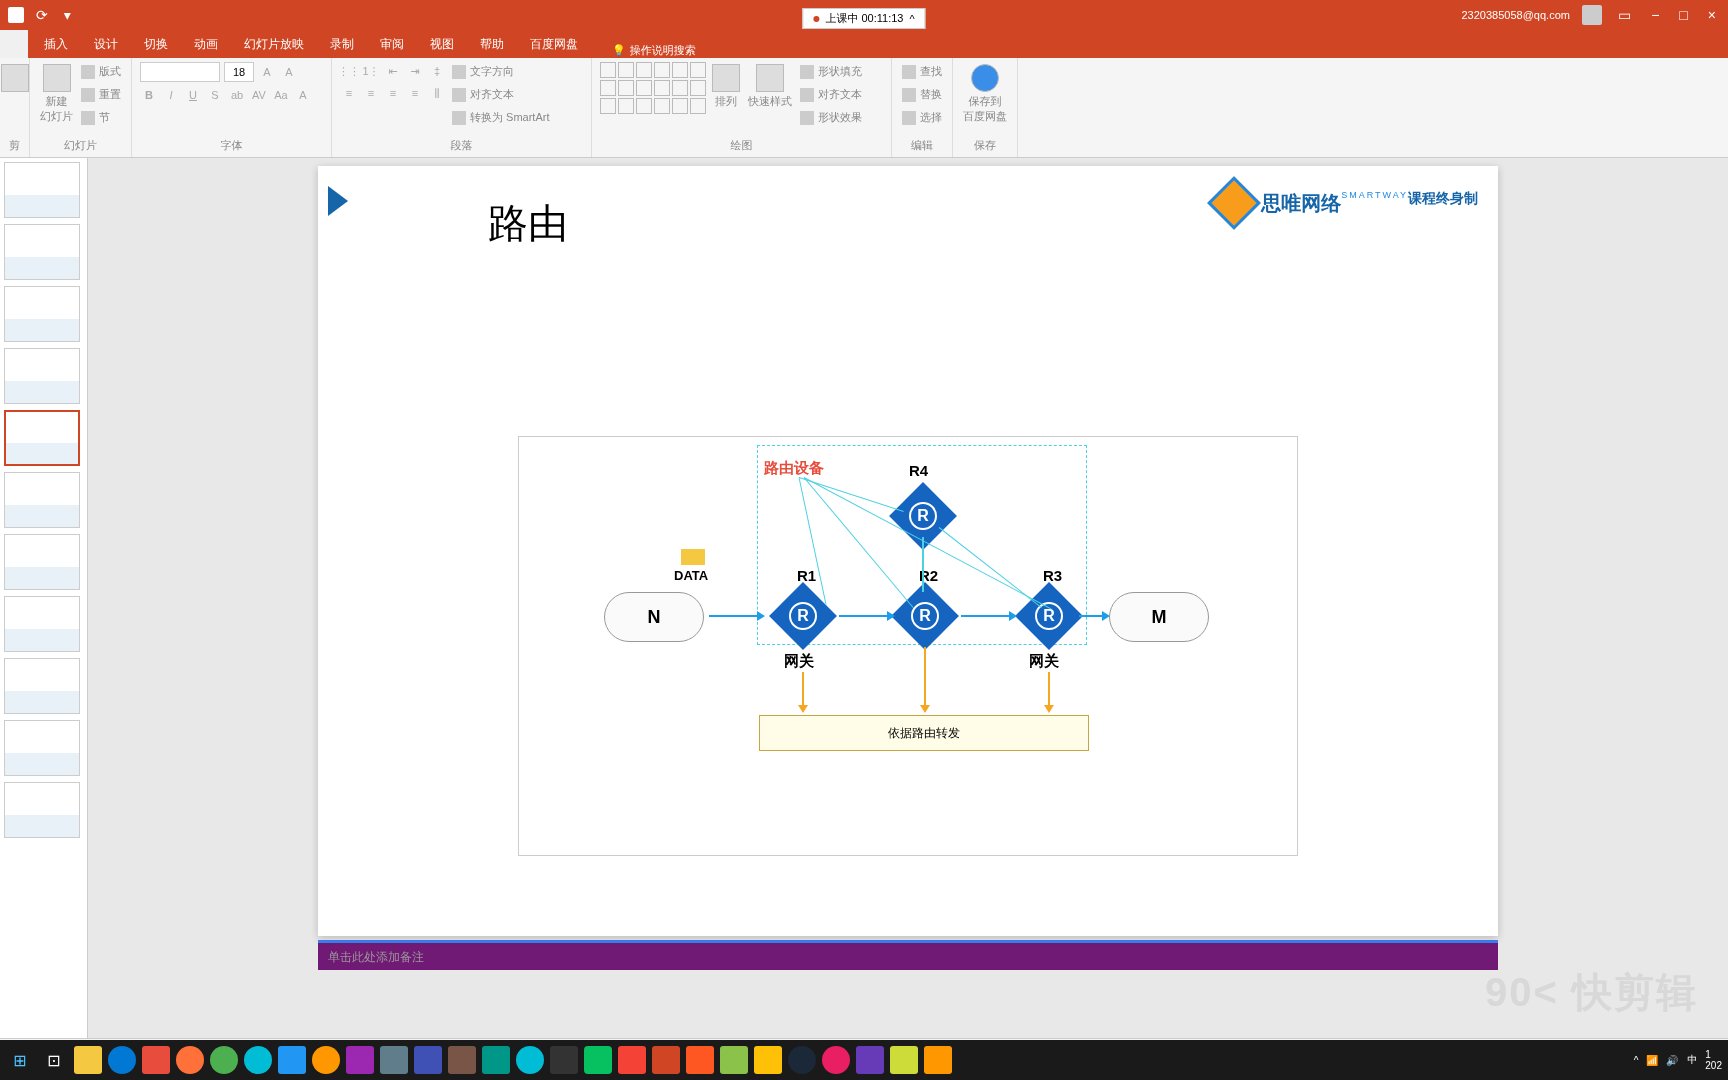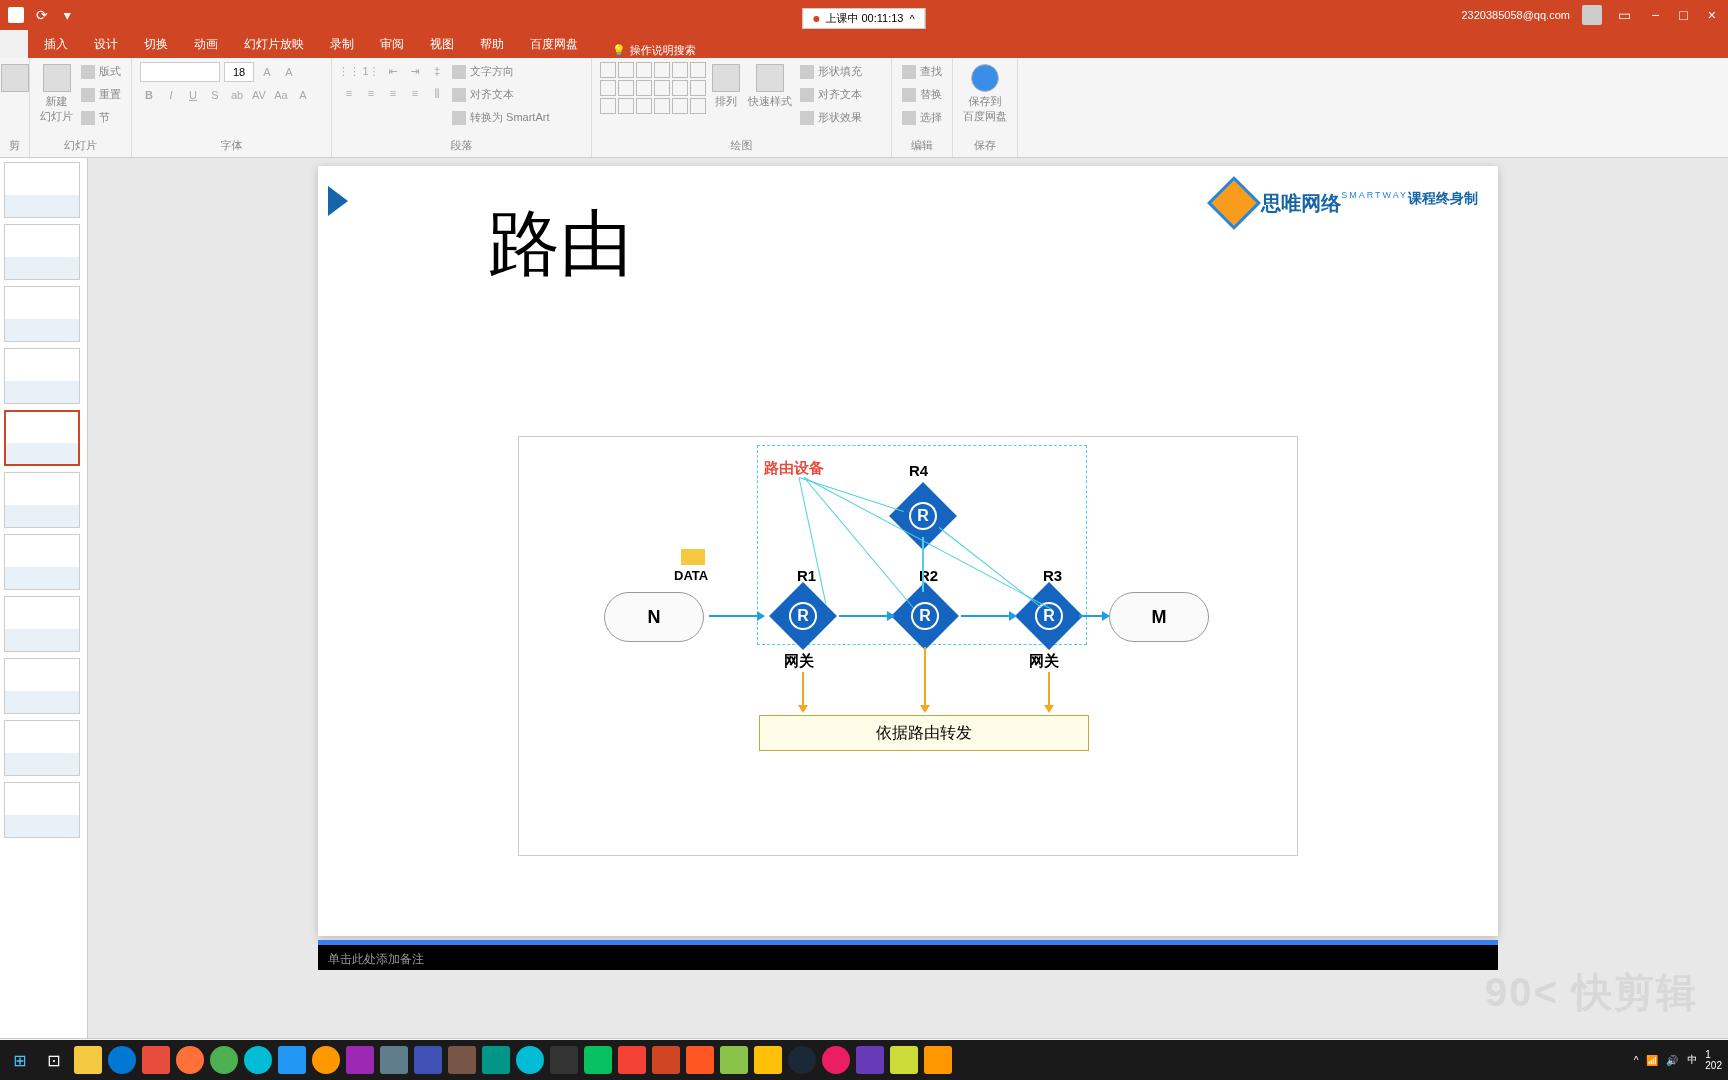--- a/index.html
+++ b/index.html
@@ -49,50 +49,50 @@
 .slide-thumb { width: 76px; height: 56px; border: 1px solid #ccc; margin-bottom: 6px; background: #fff; cursor: pointer; position: relative; }
 .slide-thumb.selected { border: 2px solid #d04524; }
 .slide-thumb-content { width: 100%; height: 100%; background: linear-gradient(#fff 60%, #e8f0f8 60%); }
 
 
 .slide-area { flex: 1; background: #e8e8e8; display: flex; flex-direction: column; align-items: center; padding: 8px; overflow: hidden; }
 .slide-canvas { width: 1180px; height: 770px; background: #fff; box-shadow: 0 2px 8px rgba(0,0,0,0.2); position: relative; }
 
 
 .slide-marker { position: absolute; top: 20px; left: 10px; width: 0; height: 0; border-left: 20px solid #1565a8; border-top: 15px solid transparent; border-bottom: 15px solid transparent; }
-.slide-title { position: absolute; top: 30px; left: 170px; font-size: 72px; font-weight: normal; }
+.slide-title { position: absolute; top: 30px; left: 170px; font-size: 40px; font-weight: normal; }
 .slide-bullets { position: absolute; top: 140px; left: 60px; width: 1000px; }
 .slide-bullets li { font-size: 20px; line-height: 1.8; list-style: disc; margin-left: 30px; }
 .slide-logo { position: absolute; top: 18px; right: 20px; display: flex; align-items: center; gap: 8px; }
 .logo-icon { width: 38px; height: 38px; background: #f89c1c; transform: rotate(45deg); border: 3px solid #1e88e5; }
 .logo-text { display: flex; flex-direction: row; }
 .logo-main { font-size: 20px; font-weight: bold; color: #1565a8; }
 .logo-sub { font-size: 9px; color: #1e88e5; letter-spacing: 2px; }
 .logo-course { font-size: 14px; color: #1565a8; font-weight: bold; }
 
 
 .diagram-container { position: absolute; top: 270px; left: 200px; width: 780px; height: 420px; border: 1px solid #ccc; }
 .diagram-header { background: #1e9ee8; color: #fff; text-align: center; padding: 10px; font-size: 20px; font-weight: bold; }
 .diagram-body { position: relative; height: calc(100% - 48px); }
 .router-box { position: absolute; width: 48px; height: 48px; background: #1565c0; display: flex; align-items: center; justify-content: center; transform: rotate(45deg); }
 .router-box-inner { transform: rotate(-45deg); color: #fff; font-weight: bold; border: 2px solid #fff; border-radius: 50%; width: 28px; height: 28px; display: flex; align-items: center; justify-content: center; }
 .cloud { position: absolute; width: 100px; height: 50px; border: 1px solid #999; border-radius: 30px; display: flex; align-items: center; justify-content: center; font-size: 18px; font-weight: bold; background: #fafafa; }
 .diagram-label { position: absolute; font-size: 15px; font-weight: bold; }
 .diagram-label.red { color: #e74c3c; }
 .envelope { position: absolute; width: 24px; height: 16px; background: #f5c842; }
-.forward-box { position: absolute; width: 330px; height: 36px; background: #fffde7; border: 1px solid #c5a642; display: flex; align-items: center; justify-content: center; font-size: 16px; }
+.forward-box { position: absolute; width: 330px; height: 36px; background: #fffde7; border: 1px solid #c5a642; display: flex; align-items: center; justify-content: center; font-size: 12px; }
 .arrow-h { position: absolute; height: 2px; background: #1e9ee8; }
 .arrow-h::after { content: ''; position: absolute; right: -6px; top: -4px; border-left: 8px solid #1e9ee8; border-top: 5px solid transparent; border-bottom: 5px solid transparent; }
 .arrow-v-orange { position: absolute; width: 2px; background: #f5a623; }
 .arrow-v-orange::after { content: ''; position: absolute; bottom: -6px; left: -4px; border-top: 8px solid #f5a623; border-left: 5px solid transparent; border-right: 5px solid transparent; }
 .line-cyan { position: absolute; background: #4dd0e1; height: 1px; transform-origin: left center; }
 .dashed-box { position: absolute; border: 1px dashed #4dd0e1; }
 
 
-.notes-area { width: 1180px; height: 30px; background: #000000; border-top: 5px solid #3b82f6; padding: 6px 10px; font-size: 12px; color: #999; margin-top: 4px; }
+.notes-area { width: 1180px; height: 30px; background: #701a75; border-top: 3px solid #3b82f6; padding: 6px 10px; font-size: 12px; color: #999; margin-top: 4px; }
 
 
 .status-bar { height: 22px; background: #f5f5f5; border-top: 1px solid #ccc; display: flex; align-items: center; justify-content: space-between; padding: 0 10px; font-size: 11px; color: #666; }
 .status-left { display: flex; gap: 16px; }
 .status-right { display: flex; gap: 10px; align-items: center; }
 .view-btn { width: 18px; height: 14px; border: 1px solid #999; cursor: pointer; }
 
 
 .taskbar { position: absolute; bottom: 0; left: 0; right: 0; height: 40px; background: #1a1a1a; display: flex; align-items: center; padding: 0 6px; gap: 6px; }
 .taskbar-icon { width: 28px; height: 28px; border-radius: 3px; display: flex; align-items: center; justify-content: center; cursor: pointer; }

